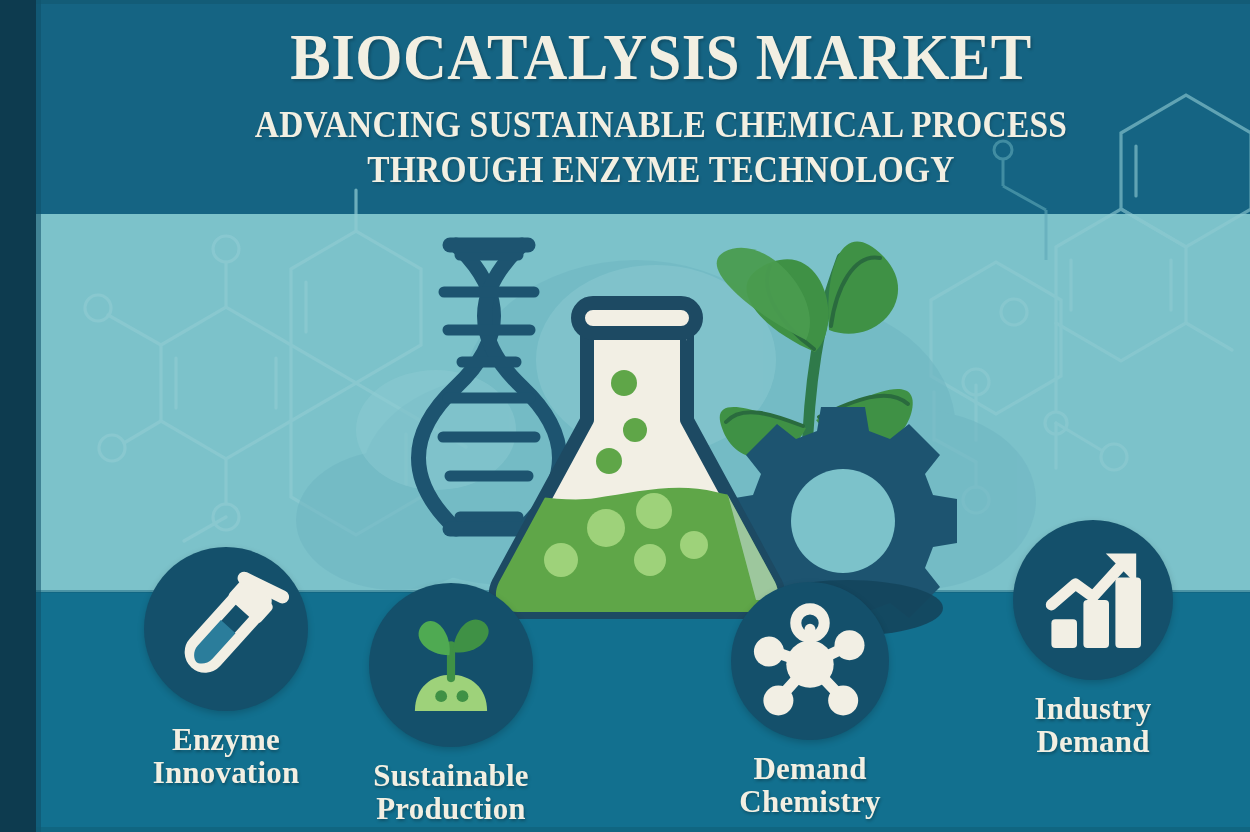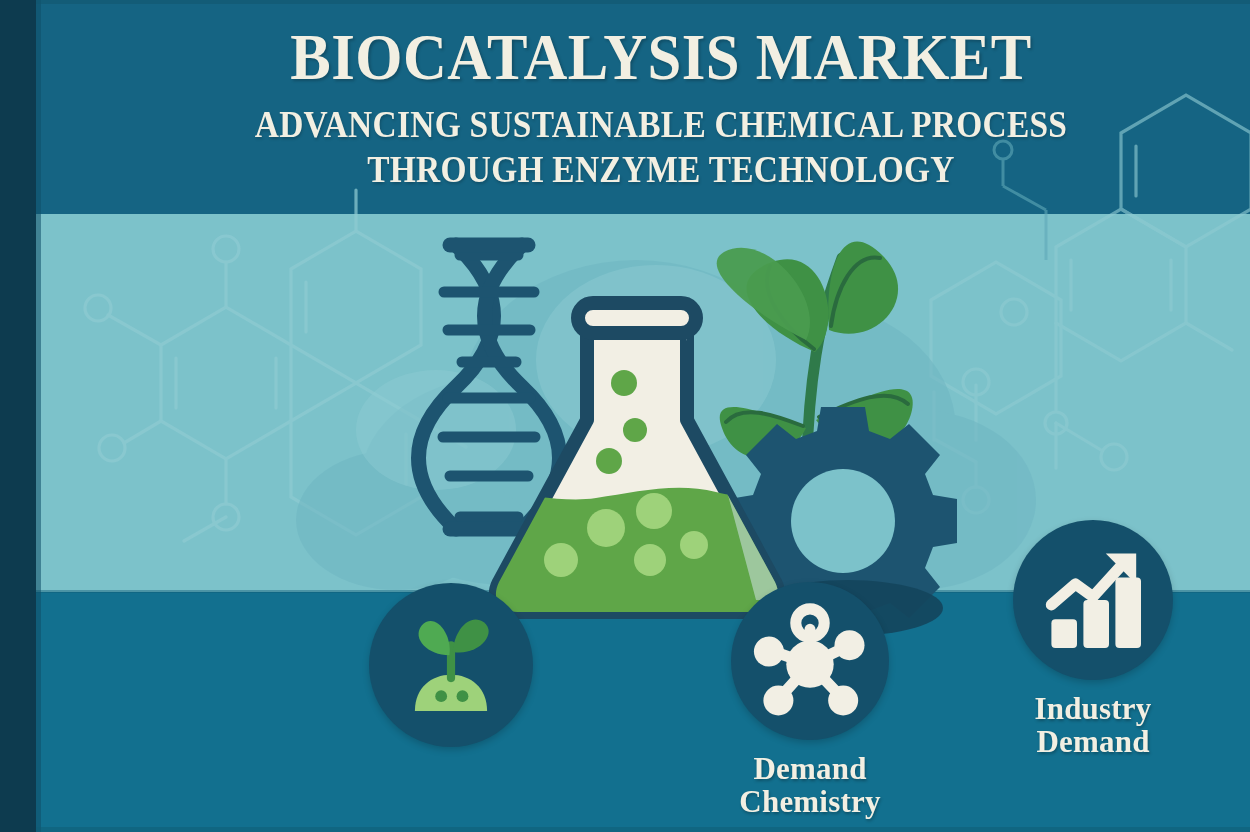--- a/index.html
+++ b/index.html
@@ -287,32 +287,48 @@
   </svg>
 
   <div class="header-text">
     <h1 class="title-main">BIOCATALYSIS MARKET</h1>
     <p class="title-sub sub1">ADVANCING SUSTAINABLE CHEMICAL PROCESS</p>
     <p class="title-sub sub2">THROUGH ENZYME TECHNOLOGY</p>
   </div>
 
   <div class="features">
 
+    <div class="feature f1">
+      <div class="feature-circle c1">
+        <svg class="feature-icon" viewBox="0 0 100 100">
+          <g transform="rotate(42 50 50)">
+            <rect x="41" y="18" width="18" height="60" rx="9" fill="none" stroke="#f2efe4" stroke-width="7"></rect>
+            <path d="M44,48 L56,48 L56,69 C56,74 52,77 50,77 C48,77 44,74 44,69 Z" fill="#2b7d9b"></path>
+            <rect x="37" y="20" width="26" height="15" rx="3" fill="#f2efe4"></rect>
+            <rect x="33" y="12" width="34" height="8" rx="4" fill="#f2efe4" transform="rotate(-16 50 16)"></rect>
+          </g>
+        </svg>
+      </div>
+      <div class="feature-label">Enzyme
+Innovation</div>
+    </div>
 
     <div class="feature f2">
       <div class="feature-circle c2">
         <svg class="feature-icon" viewBox="0 0 100 100">
           <path d="M28,78 C28,64 38,56 50,56 C62,56 72,64 72,78 Z" fill="#9ed27a"></path>
           <circle cx="44" cy="69" r="3.6" fill="#3f9145"></circle>
           <circle cx="57" cy="69" r="3.6" fill="#3f9145"></circle>
           <path d="M50,58 L50,38" stroke="#3f9145" stroke-width="5" stroke-linecap="round"></path>
           <path d="M49,44 C36,44 26,34 32,26 C40,17 51,31 49,44 Z" fill="#4faa52"></path>
           <path d="M51,42 C52,28 62,18 70,24 C79,31 66,45 51,42 Z" fill="#3f9145"></path>
         </svg>
       </div>
+      <div class="feature-label">Sustainable
+Production</div>
     </div>
 
     <div class="feature f3">
       <div class="feature-circle c3">
         <svg class="feature-icon" viewBox="0 0 100 100">
           <g stroke="#f2efe4" stroke-width="7" stroke-linecap="round">
             <line x1="50" y1="52" x2="50" y2="30"></line>
             <line x1="50" y1="52" x2="27" y2="44"></line>
             <line x1="50" y1="52" x2="73" y2="41"></line>
             <line x1="50" y1="52" x2="32" y2="72"></line>

